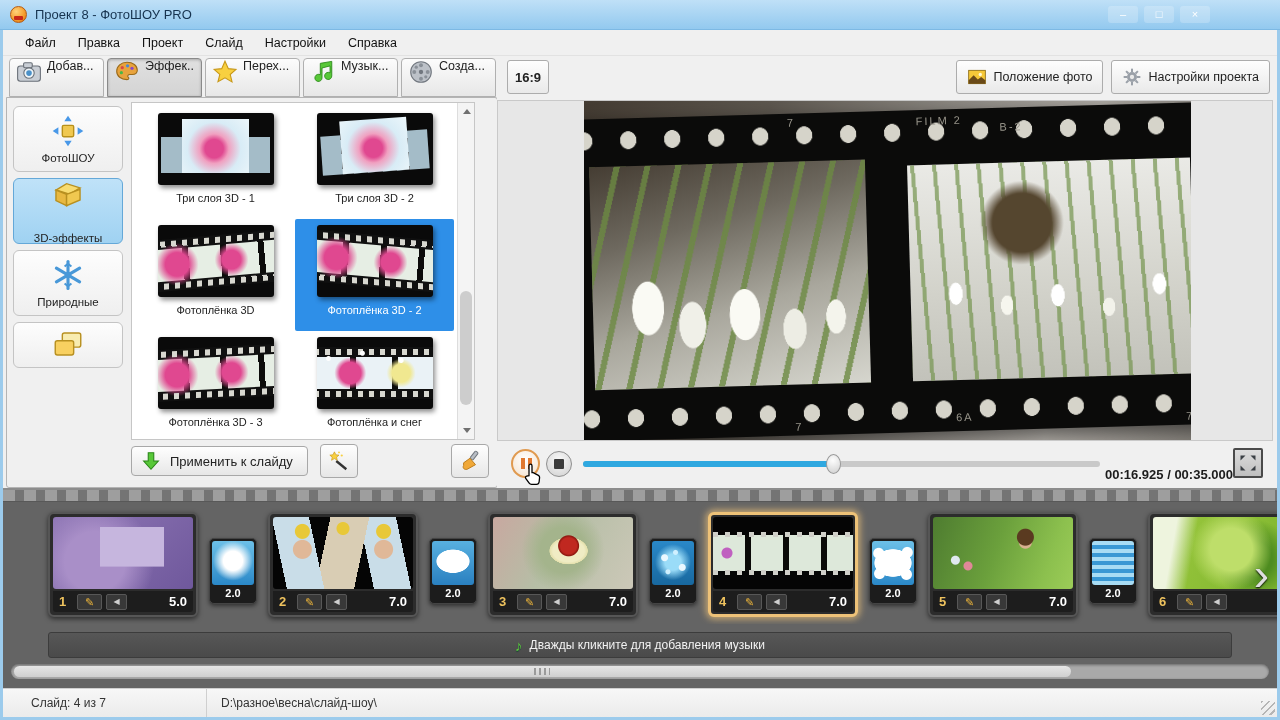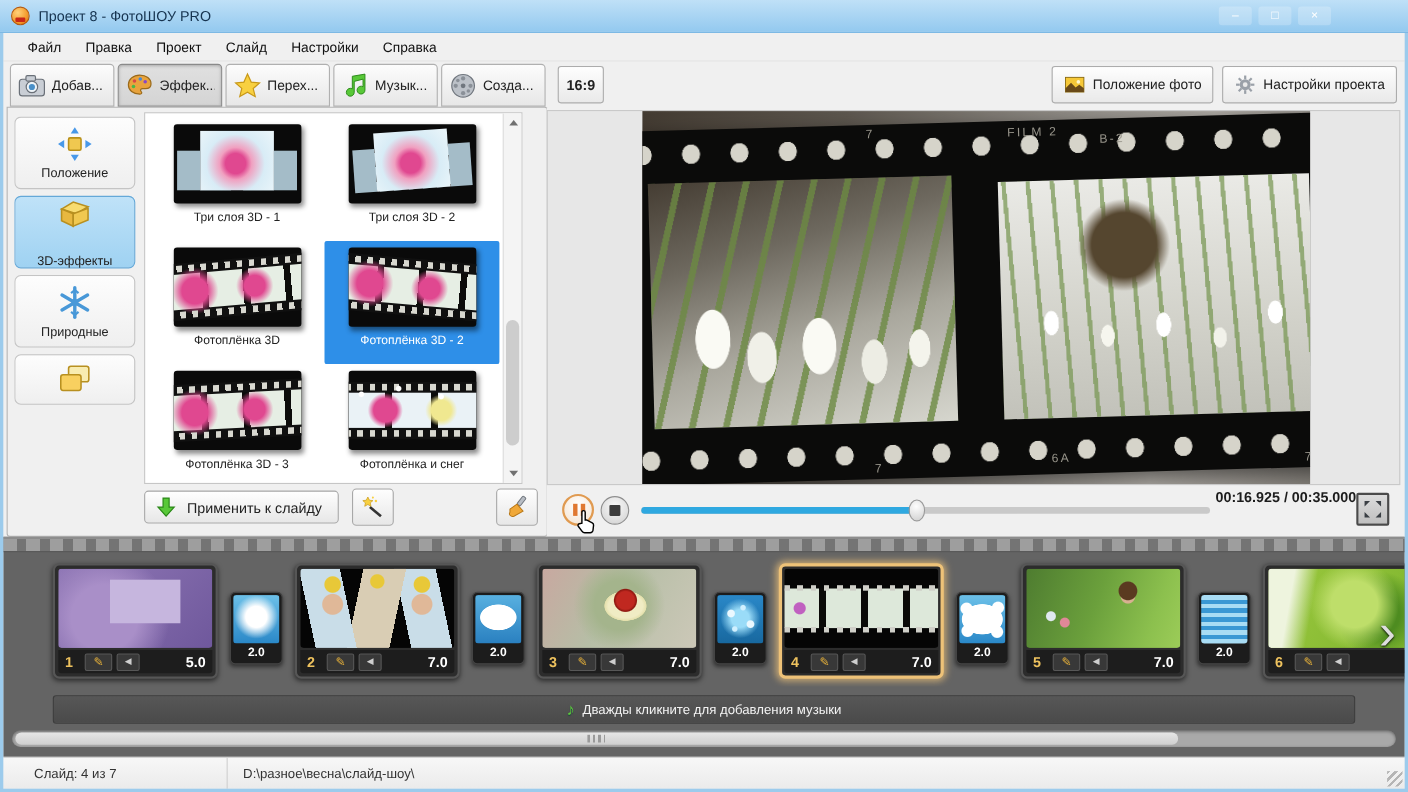--- a/index.html
+++ b/index.html
@@ -27,21 +27,21 @@
   .edge.b { left:0; right:0; bottom:0; height:3px; }
 
   .menubar { position:absolute; left:3px; right:3px; top:30px; height:26px; background:#f0f0f0;
     display:flex; align-items:center; padding-left:12px; gap:2px; border-bottom:1px solid #e2e2e2; }
   .menu-item { font-size:12.5px; color:#111; padding:3px 10px; border-radius:2px; }
 
   
   .toprow { position:absolute; left:3px; right:3px; top:56px; height:42px; background:#f0f0f0; }
   .tabs-row { position:absolute; left:6px; top:2px; width:492px; height:40px; display:flex; gap:3px; }
   .tab { width:95px; height:39px; border:1px solid #b0b0b0; border-radius:4px 4px 0 0;
-    background:linear-gradient(#fcfcfc,#e7e7e7); display:flex; align-items:center; gap:5px;
+    background:linear-gradient(#fcfcfc,#e7e7e7); display:flex; align-items:flex-start; gap:5px;
     padding:0 6px; cursor:default; }
   .tab.active { background:linear-gradient(#e0e0e0,#d4d4d4); border-color:#8a8a8a;
     box-shadow:inset 0 1px 3px rgba(0,0,0,.25); }
   .tab .ticon { width:26px; height:26px; flex:0 0 26px; }
   .tab .ticon svg { width:100%; height:100%; }
   .tab .tlabel { font-size:12.5px; color:#222; white-space:nowrap; overflow:hidden; }
 
   .right-toolbar { position:absolute; left:494px; top:0; width:783px; height:42px;
     display:flex; align-items:center; gap:8px; padding:0 10px; }
   .tool-btn { height:34px; border:1px solid #acacac; border-radius:3px;
@@ -180,21 +180,21 @@
   .stop-btn { left:49px; top:7px; width:26px; height:26px; border:1px solid #8e8e8e;
     background:radial-gradient(circle at 50% 35%, #fafafa, #cfcfcf); }
   .stop-btn::before { content:""; position:absolute; left:7px; top:7px; width:10px; height:10px;
     background:#3c3c3c; border-radius:1px; }
   .slider { position:absolute; left:86px; top:17px; width:517px; height:6px;
     background:#c9c9c9; border-radius:3px; }
   .slider .fill { position:absolute; left:0; top:0; bottom:0; background:#2fa8e0; border-radius:3px; }
   .slider .knob { position:absolute; top:-7px; width:15px; height:20px; border-radius:50%;
     background:radial-gradient(circle at 45% 30%, #fdfdfd, #cfcfcf); border:1px solid #9a9a9a;
     transform:translateX(-7px); }
-  .time-label { position:absolute; left:608px; top:0; width:150px; font-size:13px; font-weight:bold;
+  .time-label { position:absolute; left:608px; top:23px; width:150px; font-size:13px; font-weight:bold;
     color:#1c1c1c; white-space:nowrap; }
   .fs-btn { position:absolute; left:736px; top:4px; width:30px; height:30px; border:2px solid #4a4a4a;
     background:linear-gradient(#dcdcdc,#bfbfbf); border-radius:2px; display:flex; align-items:center;
     justify-content:center; cursor:default; }
   .fs-btn svg { width:20px; height:20px; }
   .cursor-hand { position:absolute; left:24px; top:18px; width:24px; height:26px; z-index:40;
     pointer-events:none; }
 
   
   .timeline { position:absolute; left:3px; right:3px; top:488px; height:200px; background:#646464; }
@@ -410,21 +410,21 @@
   <div class="left-panel">
     <div class="side-col">
         <div class="side-btn">
           <span class="sicon"><svg viewBox="0 0 24 24">
               <rect x="8" y="8" width="8" height="8" rx="1" fill="#f0c850" stroke="#b8901a"></rect>
               <path d="M12 1.2l2.6 4h-5.2z" fill="#4898e8"></path>
               <path d="M12 22.8l2.6-4h-5.2z" fill="#4898e8"></path>
               <path d="M1.2 12l4-2.6v5.2z" fill="#4898e8"></path>
               <path d="M22.8 12l-4-2.6v5.2z" fill="#4898e8"></path>
             </svg></span>
-          <span class="slabel">Положение</span>
+          <span class="slabel">ФотоШОУ</span>
         </div>
         <div class="side-btn selected">
           <span class="sicon"><svg viewBox="0 0 24 24">
               <path d="M3.5 8.5l7.5-4.5 9.5 3-7.5 4.5z" fill="#f8dc70" stroke="#b89020"></path>
               <path d="M3.5 8.5l7.5 3v8l-7.5-3.5z" fill="#e8b840" stroke="#b89020"></path>
               <path d="M11 11.5l9.5-3.5v7.5L11 19.5z" fill="#f0c850" stroke="#b89020"></path>
             </svg></span>
           <span class="slabel">3D-эффекты</span>
         </div>
         <div class="side-btn">

